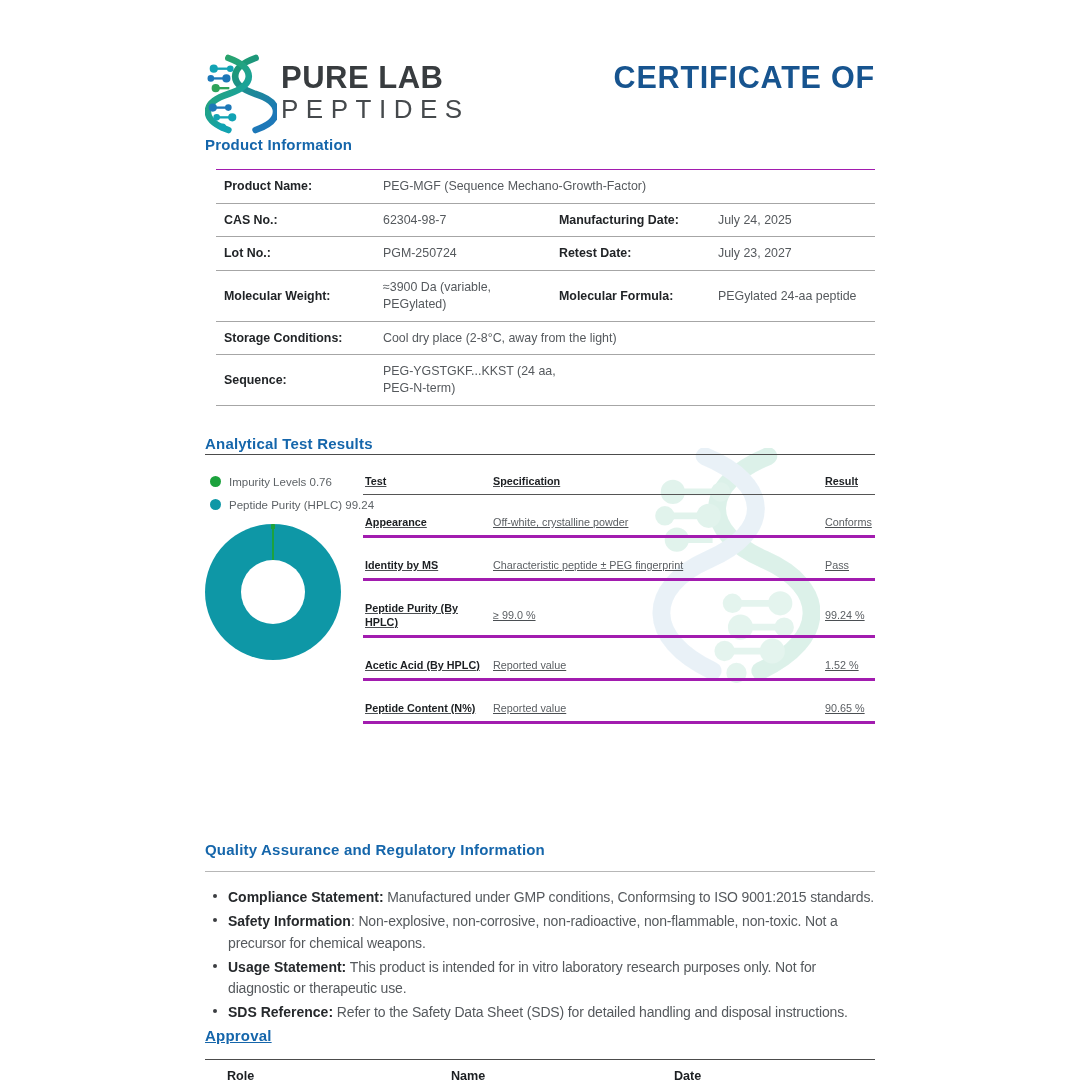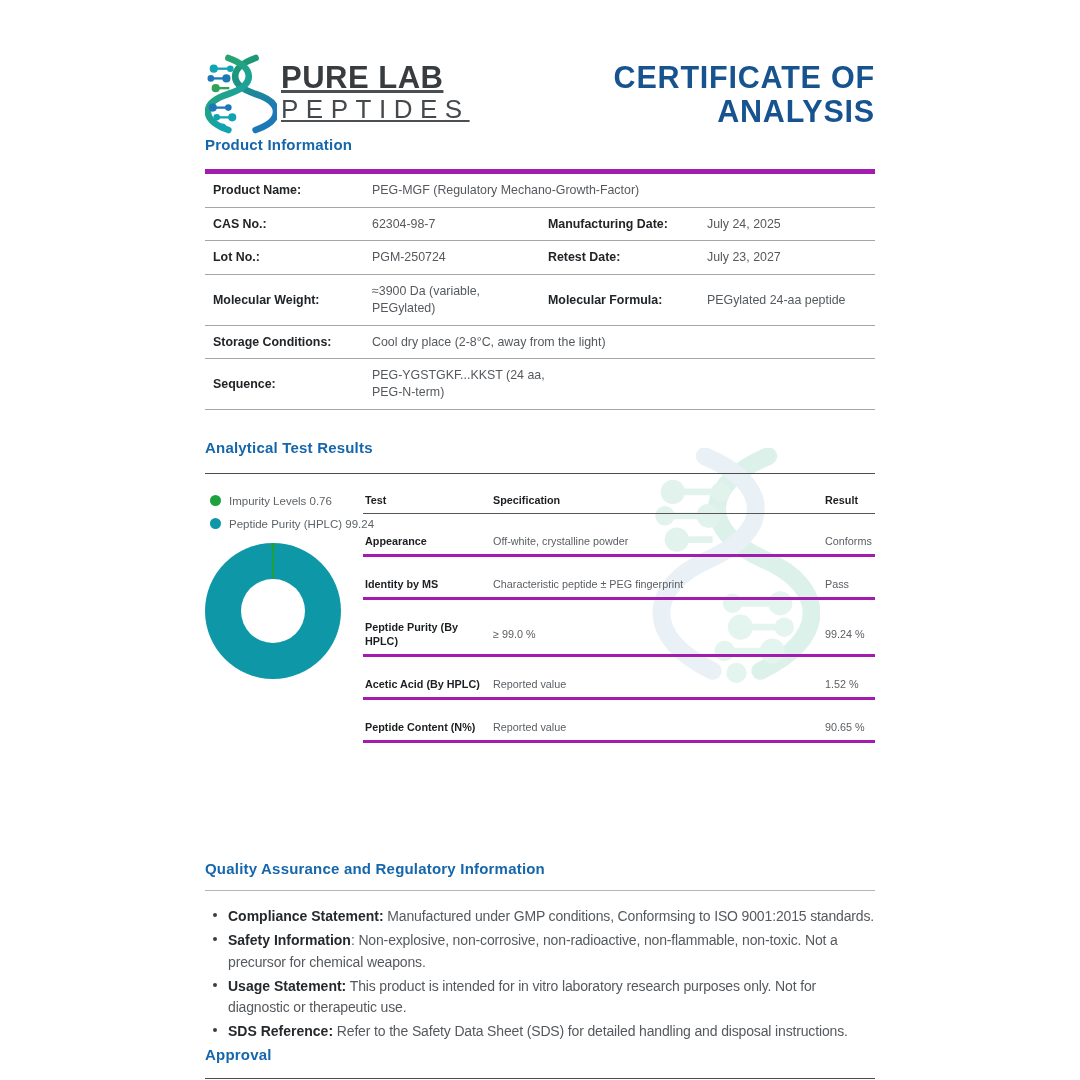--- a/index.html
+++ b/index.html
@@ -4,72 +4,72 @@
 <style>
   html,body{margin:0;padding:0;}
   body{
     width:1080px;height:1080px;background:#ffffff;position:relative;
     font-family:"Liberation Sans", sans-serif;color:#4b4f53;overflow:hidden;
   }
   .page{position:absolute;left:205px;top:0;width:670px;z-index:2;}
 
   
   .header{display:flex;justify-content:space-between;align-items:flex-start;margin-top:56px;}
-  .logo{display:flex;align-items:flex-start;text-decoration:underline;}
+  .logo{display:flex;align-items:flex-start;}
   .logo-icon{width:72px;height:80px;margin-top:-2px;}
   .logo-text{margin-left:4px;margin-top:6px;line-height:1;}
   .logo-line1{font-size:31px;font-weight:800;color:#383c3f;letter-spacing:0.5px;}
   .logo-line2{font-size:26px;font-weight:500;color:#45494c;letter-spacing:7.5px;margin-top:3px;}
   .doc-title{text-align:right;line-height:34px;font-size:30.5px;font-weight:800;
     color:#17548f;letter-spacing:0.8px;margin-top:4px;}
 
   
   .section-heading{font-size:15px;font-weight:700;color:#1566ab;letter-spacing:0.2px;}
 
   
-  .product-table{margin-top:16px;border-top:5px solid #a21caf;}
+  .product-table{margin-top:16px;border-top:1px solid #a21caf;margin-left:11px;}
   .p-row{display:grid;grid-template-columns:167px 168px 167px 1fr;
     border-bottom:1px solid #a6a6a6;align-items:center;}
   .p-cell{font-size:12.4px;padding:8px 10px 8px 0;line-height:1.35;}
   .p-label{font-weight:700;color:#212427;padding-left:8px;}
   .p-value{color:#55595d;white-space:pre-line;}
   .span3{grid-column:2 / 5;}
 
   
-  .analytical-heading-wrap{margin-top:29px;padding-bottom:17px;border-bottom:1px solid #4c4c4c;}
+  .analytical-heading-wrap{margin-top:29px;padding-bottom:2px;border-bottom:1px solid #4c4c4c;}
   .analytical-body{display:flex;margin-top:0;min-height:192px;}
   .chart-col{width:158px;flex:0 0 158px;}
   .legend{margin-top:21px;}
   .legend-item{display:flex;align-items:center;margin-bottom:11px;}
   .legend-dot{width:11px;height:11px;border-radius:50%;flex:0 0 11px;margin-left:5px;}
   .legend-label{font-size:11.5px;color:#5e6367;margin-left:8px;white-space:nowrap;}
   .donut-wrap{position:relative;width:136px;height:136px;margin-top:13px;}
   .donut{width:136px;height:136px;border-radius:50%;}
   .donut-hole{position:absolute;left:36px;top:36px;width:64px;height:64px;border-radius:50%;background:#ffffff;}
 
   .test-table{flex:1;margin-top:12px;}
-  .t-row{display:grid;grid-template-columns:128px 1fr 52px;align-items:center;}
+  .t-row{display:grid;grid-template-columns:128px 1fr 52px;align-items:center;text-decoration:underline;}
   .t-head{border-bottom:1px solid #555555;}
   .t-body-row{border-bottom:3px solid #a21caf;margin-top:13px;}
   .t-cell{font-size:10.8px;color:#5a5e62;padding:7px 6px 6px 2px;line-height:1.3;}
   .t-cell.head{font-weight:700;color:#1c1f22;}
   .t-cell.test{font-weight:700;color:#1c1f22;}
 
   
   .qa-heading{margin-top:117px;}
   .qa-underline{border-bottom:1px solid #b7b7b7;padding-bottom:13px;}
   .qa-list{list-style:none;margin:15px 0 0 0;padding:0;}
   .qa-item{position:relative;padding-left:23px;font-size:14px;line-height:1.52;
     color:#55595d;letter-spacing:-0.15px;margin-bottom:3px;}
   .qa-item::before{content:"";position:absolute;left:8px;top:7px;width:4px;height:4px;
     border-radius:50%;background:#3b3e41;}
   .qa-label{font-weight:700;color:#26292c;letter-spacing:0;}
 
   
-  .approval-heading{}
+  .approval-heading{text-decoration:underline;}
   .approval-table{margin-top:15px;border-top:1px solid #4c4c4c;}
   .a-row{display:grid;grid-template-columns:224px 223px 1fr;}
   .a-head-row{border-bottom:2px solid #9c9c9c;margin-left:14px;}
   .a-body-row{border-bottom:2px solid #9c9c9c;}
   .a-cell{font-size:12.6px;padding:9px 6px 8px 8px;}
   .a-cell.head{font-weight:700;color:#1c1f22;}
   .a-cell.role{font-weight:700;color:#1c1f22;padding-top:26px;padding-bottom:22px;}
   .a-cell.val{color:#55595d;padding-top:26px;padding-bottom:22px;}
 
   
@@ -148,30 +148,29 @@
           <circle cx="9" cy="37" r="1.3"></circle>
         </g>
       </svg>
       <div class="logo-text">
         <div class="logo-line1">PURE LAB</div>
         <div class="logo-line2">PEPTIDES</div>
       </div>
     </div>
     <div class="doc-title">
       <div>CERTIFICATE OF</div>
-      <div>ANALYSIS</div>
     </div>
   </div>
 
   <div class="section-heading" style="margin-top:2px;">Product Information</div>
 
   <div class="product-table">
     <div class="p-row" style="min-height:30px;">
       <div class="p-cell p-label">Product Name:</div>
-      <div class="p-cell p-value span3">PEG-MGF (Regulatory Mechano-Growth-Factor)</div>
+      <div class="p-cell p-value span3">PEG-MGF (Sequence Mechano-Growth-Factor)</div>
     </div>
     <div class="p-row" style="min-height:29px;">
       <div class="p-cell p-label">CAS No.:</div>
       <div class="p-cell p-value">62304-98-7</div>
       <div class="p-cell p-label">Manufacturing Date:</div>
       <div class="p-cell p-value">July 24, 2025</div>
     </div>
     <div class="p-row" style="min-height:29px;">
       <div class="p-cell p-label">Lot No.:</div>
       <div class="p-cell p-value">PGM-250724</div>

